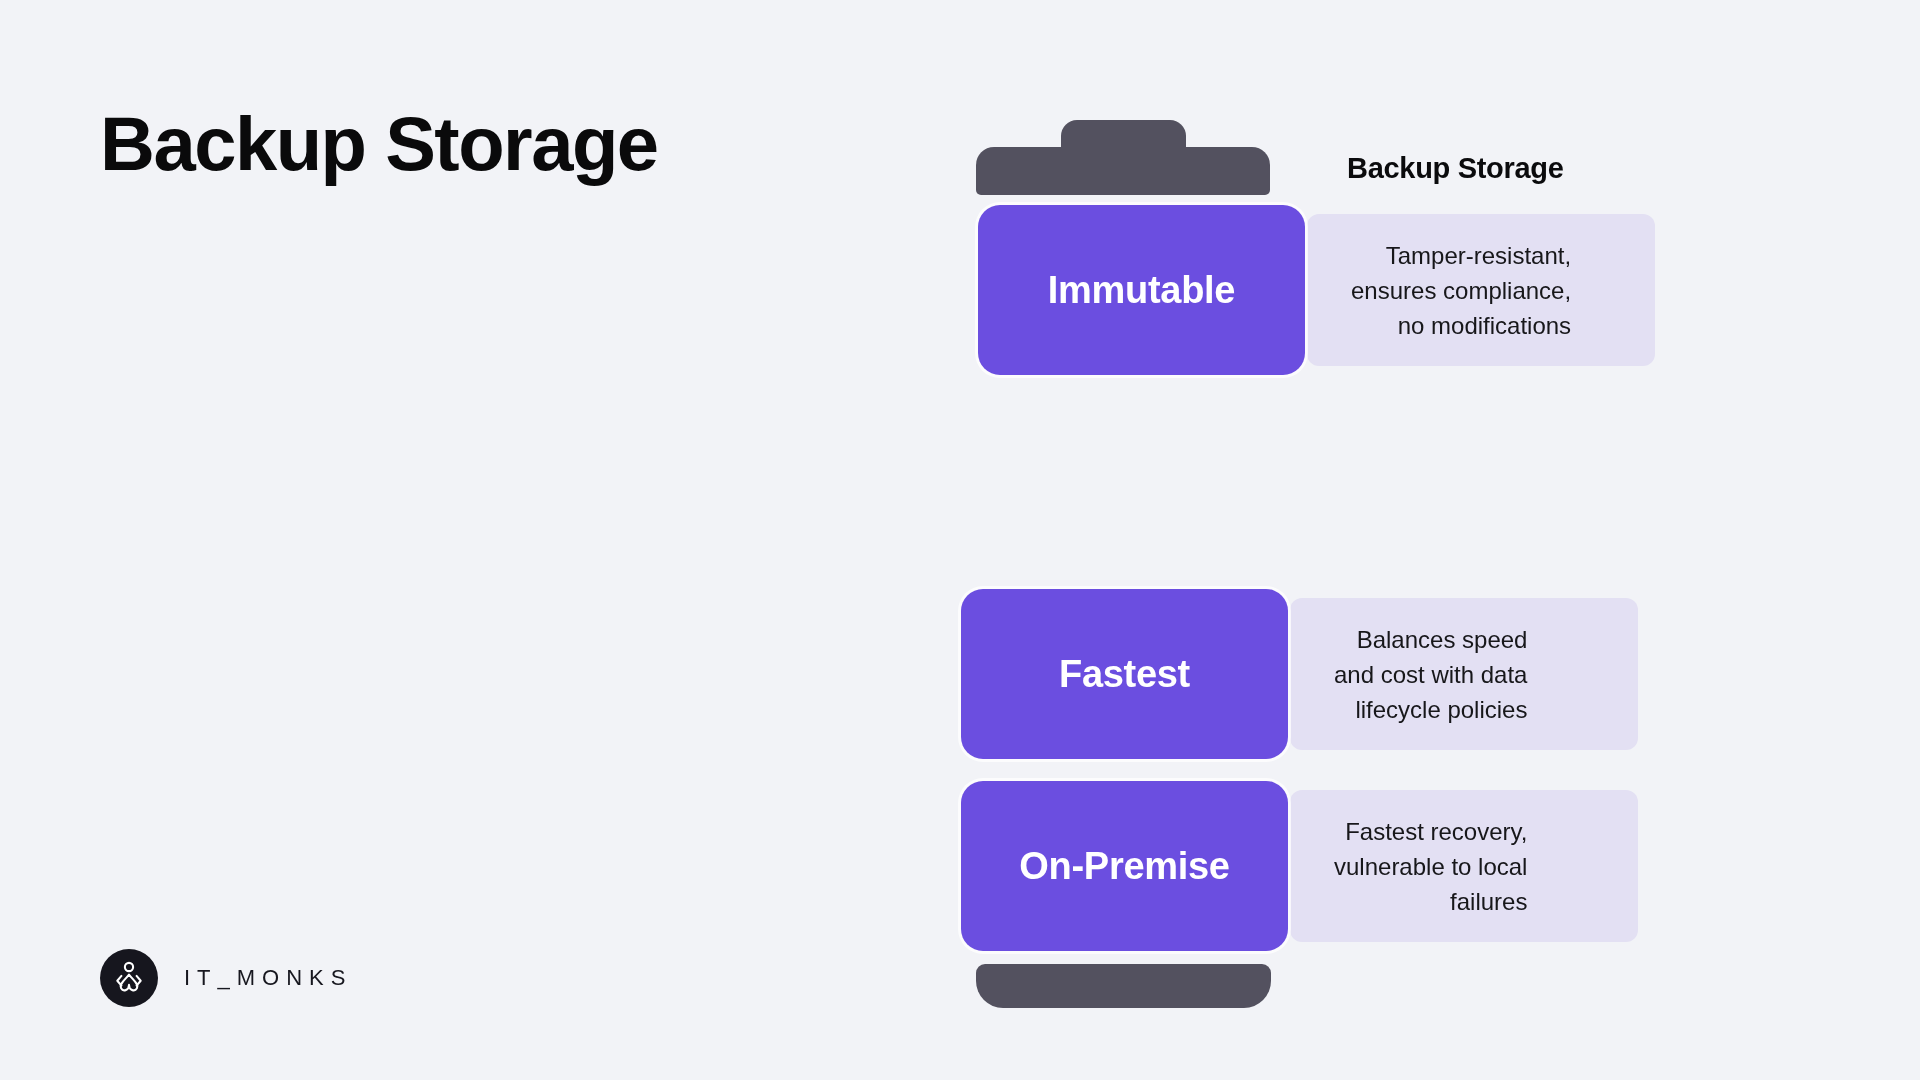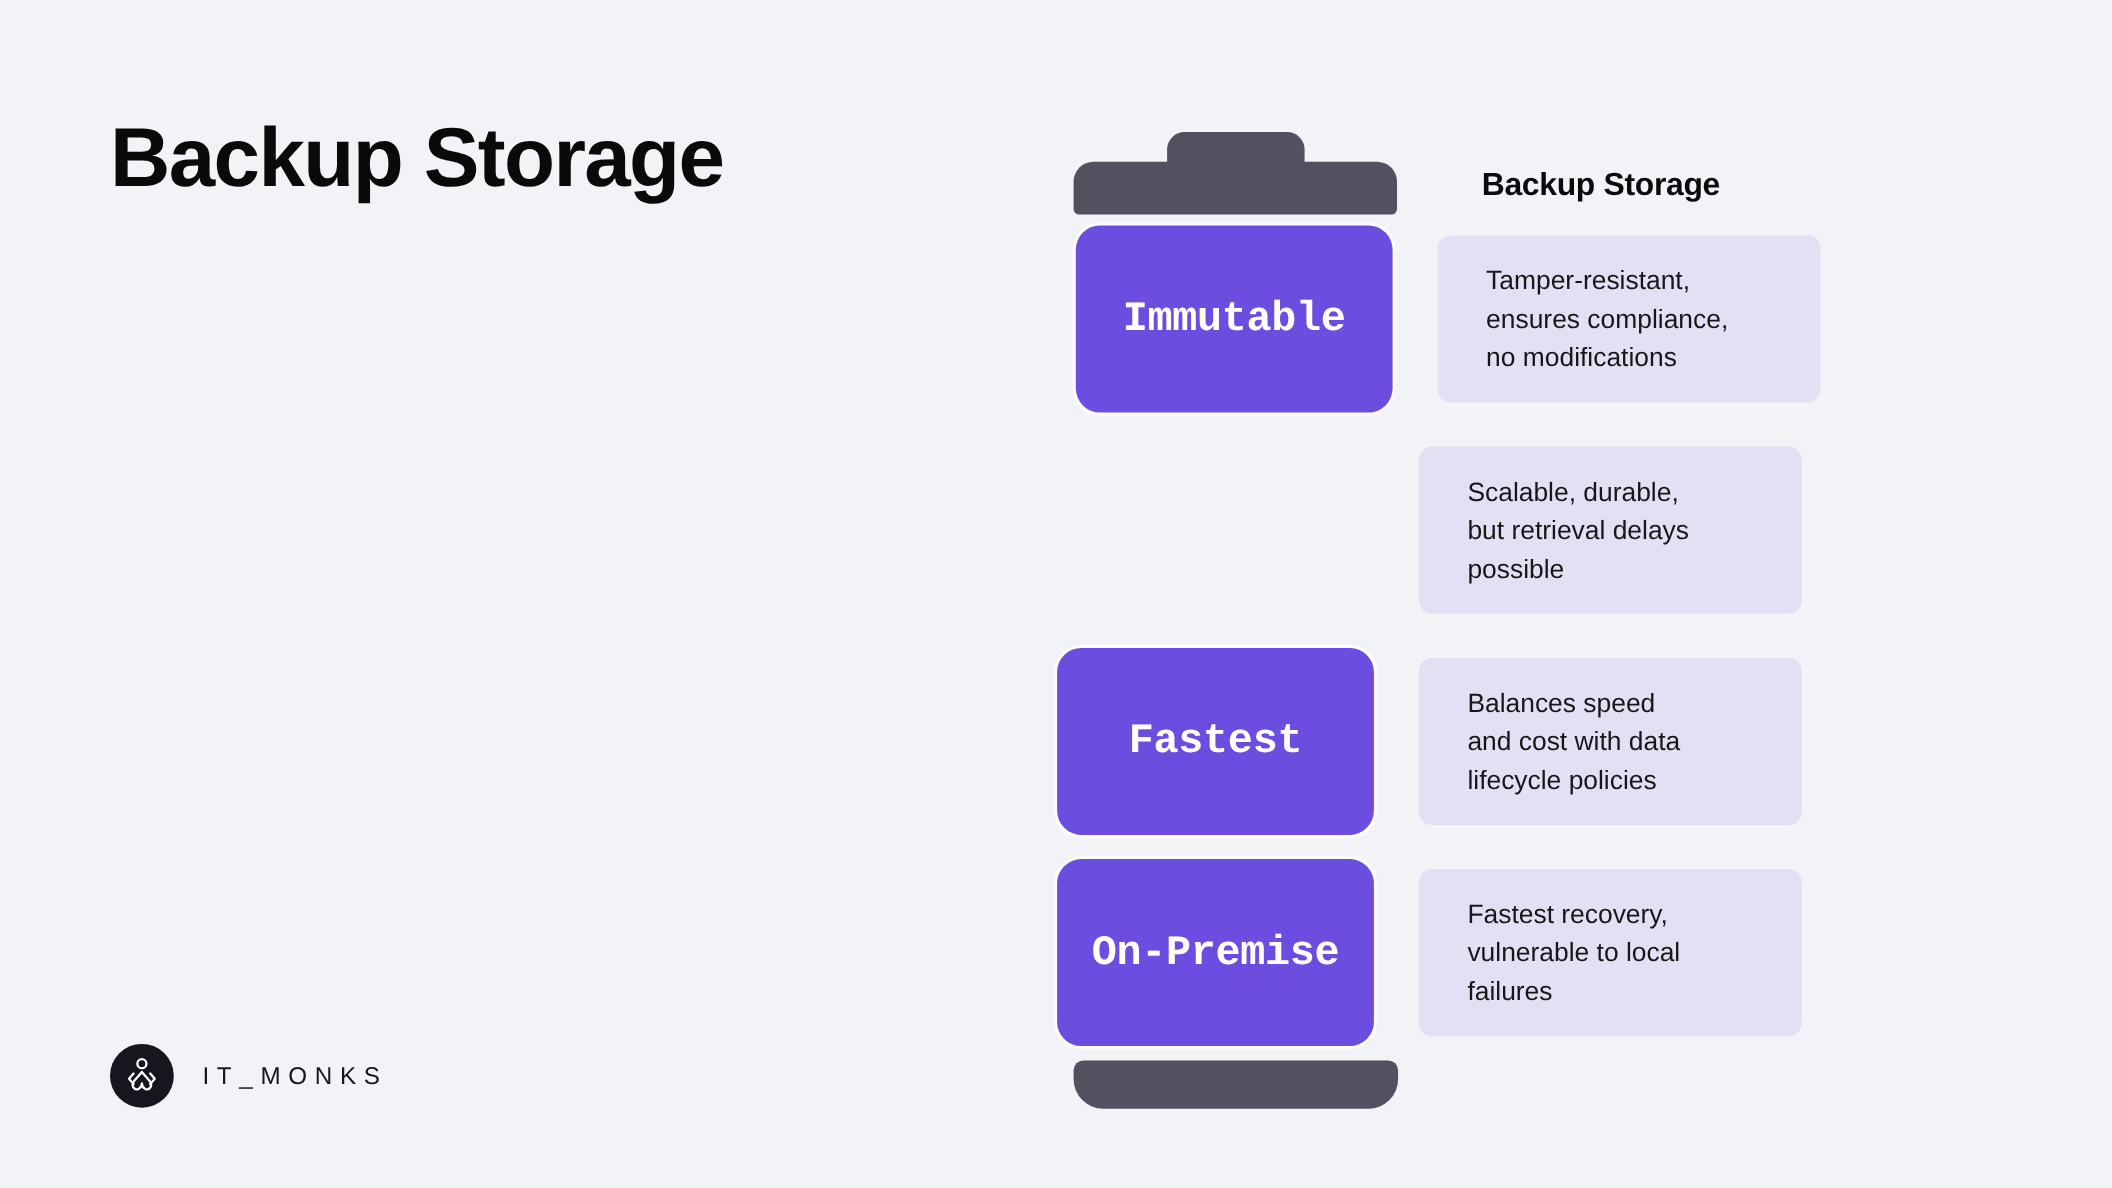--- a/index.html
+++ b/index.html
@@ -7,20 +7,21 @@
     padding: 0;
     background: #F2F3F7;
     font-family: "Liberation Sans", sans-serif;
   }
   .canvas {
     position: relative;
     width: 1920px;
     height: 1080px;
     background: #F2F3F7;
     overflow: hidden;
+    text-align: right;
   }
 
   
   .page-title {
     position: absolute;
     left: 100px;
     top: 96px;
     margin: 0;
     font-size: 76px;
     line-height: 96px;
@@ -61,29 +62,28 @@
 
   .row { position: absolute; left: 0; width: 1920px; height: 170px; }
   .row-0 { top: 205px; margin-left: 17px; }
   .row-1 { top: 397px; }
   .row-2 { top: 589px; padding-left: 14px; }
   .row-3 { top: 781px; }
 
   .segment {
     position: absolute;
     left: 961px; top: 0;
-    width: 288px; height: 170px;
+    width: 327px; height: 170px;
     background: #6B4EE0;
     border-radius: 22px;
     box-shadow: 0 0 0 3px rgba(255,255,255,0.75);
     display: flex;
     align-items: center;
     justify-content: center;
     z-index: 2;
-    font-family: Liberation Mono, monospace;
   }
   .segment-label {
     color: #FFFFFF;
     font-size: 38px;
     font-weight: 700;
     letter-spacing: -0.3px;
   }
   .desc-card {
     position: absolute;
     left: 1290px; top: 9px;
@@ -153,25 +153,20 @@
         <div class="desc-text">Tamper-resistant,
 ensures compliance,
 no modifications</div>
       </div>
       <div class="segment">
         <span class="segment-label">Immutable</span>
       </div>
     </div>
 
     <div class="row row-1">
-      <div class="desc-card">
-        <div class="desc-text">Scalable, durable,
-but retrieval delays
-possible</div>
-      </div>
     </div>
 
     <div class="row row-2">
       <div class="desc-card">
         <div class="desc-text">Balances speed
 and cost with data
 lifecycle policies</div>
       </div>
       <div class="segment">
         <span class="segment-label">Fastest</span>

